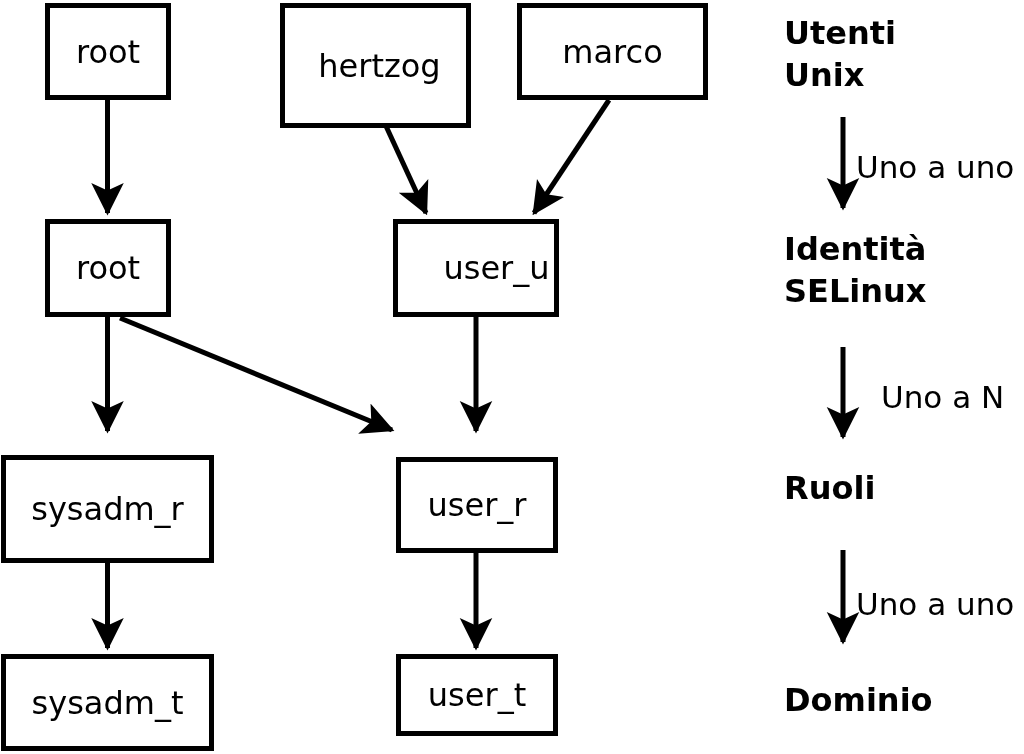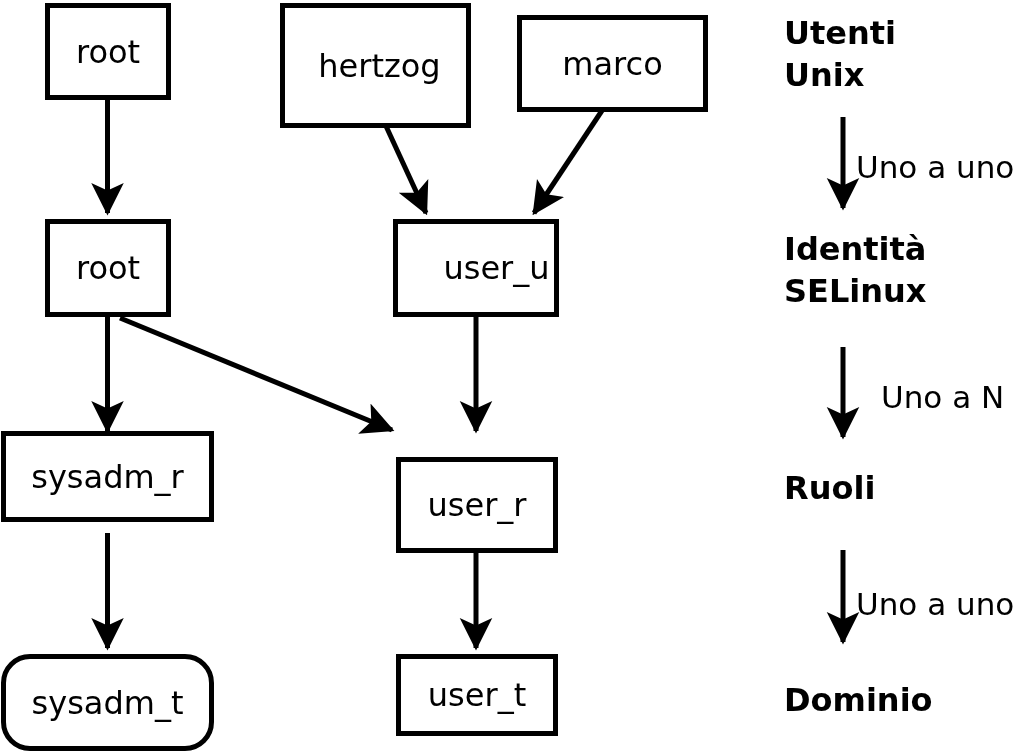--- a/index.html
+++ b/index.html
@@ -66,31 +66,31 @@
       <line x1="843" y1="117" x2="843" y2="208" marker-end="url(#ah)"></line>
       <line x1="843" y1="347" x2="843" y2="437" marker-end="url(#ah)"></line>
       <line x1="843" y1="550" x2="843" y2="642" marker-end="url(#ah)"></line>
     </g>
   </svg>
 
   <div class="node" style="left:45px;  top:3px;   width:126px; height:97px;">root</div>
 
   <div class="node" style="left:280px; top:3px;   width:191px; height:125px;padding-left:8px;">hertzog</div>
 
-  <div class="node" style="left:517px; top:15px;   width:191px; height:97px;">marco</div>
+  <div class="node" style="left:517px; top:3px;   width:191px; height:97px;">marco</div>
 
   <div class="node" style="left:45px;  top:219px; width:126px; height:98px;">root</div>
 
   <div class="node" style="left:393px; top:219px; width:166px; height:98px;padding-left:41px;">user_u</div>
 
-  <div class="node" style="left:1px;   top:431px; width:213px; height:91px;text-align:right;">sysadm_r</div>
+  <div class="node" style="left:1px;   top:455px; width:213px; height:108px;text-align:right;">sysadm_r</div>
 
   <div class="node" style="left:396px; top:437px; width:162px; height:96px;margin-top:20px;">user_r</div>
 
-  <div class="node" style="left:1px;   top:654px; width:213px; height:97px;border-radius:29px;">sysadm_t</div>
+  <div class="node" style="left:1px;   top:654px; width:213px; height:97px;">sysadm_t</div>
 
   <div class="node" style="left:396px; top:654px; width:162px; height:82px;">user_t</div>
 
   <div class="legend-heading" style="left:784px; top:12px;">Utenti
 Unix</div>
 
   <div class="legend-arrow-label" style="left:856px; top:149px;">Uno a uno</div>
 
   <div class="legend-heading" style="left:784px; top:228px;">Identità
 SELinux</div>

